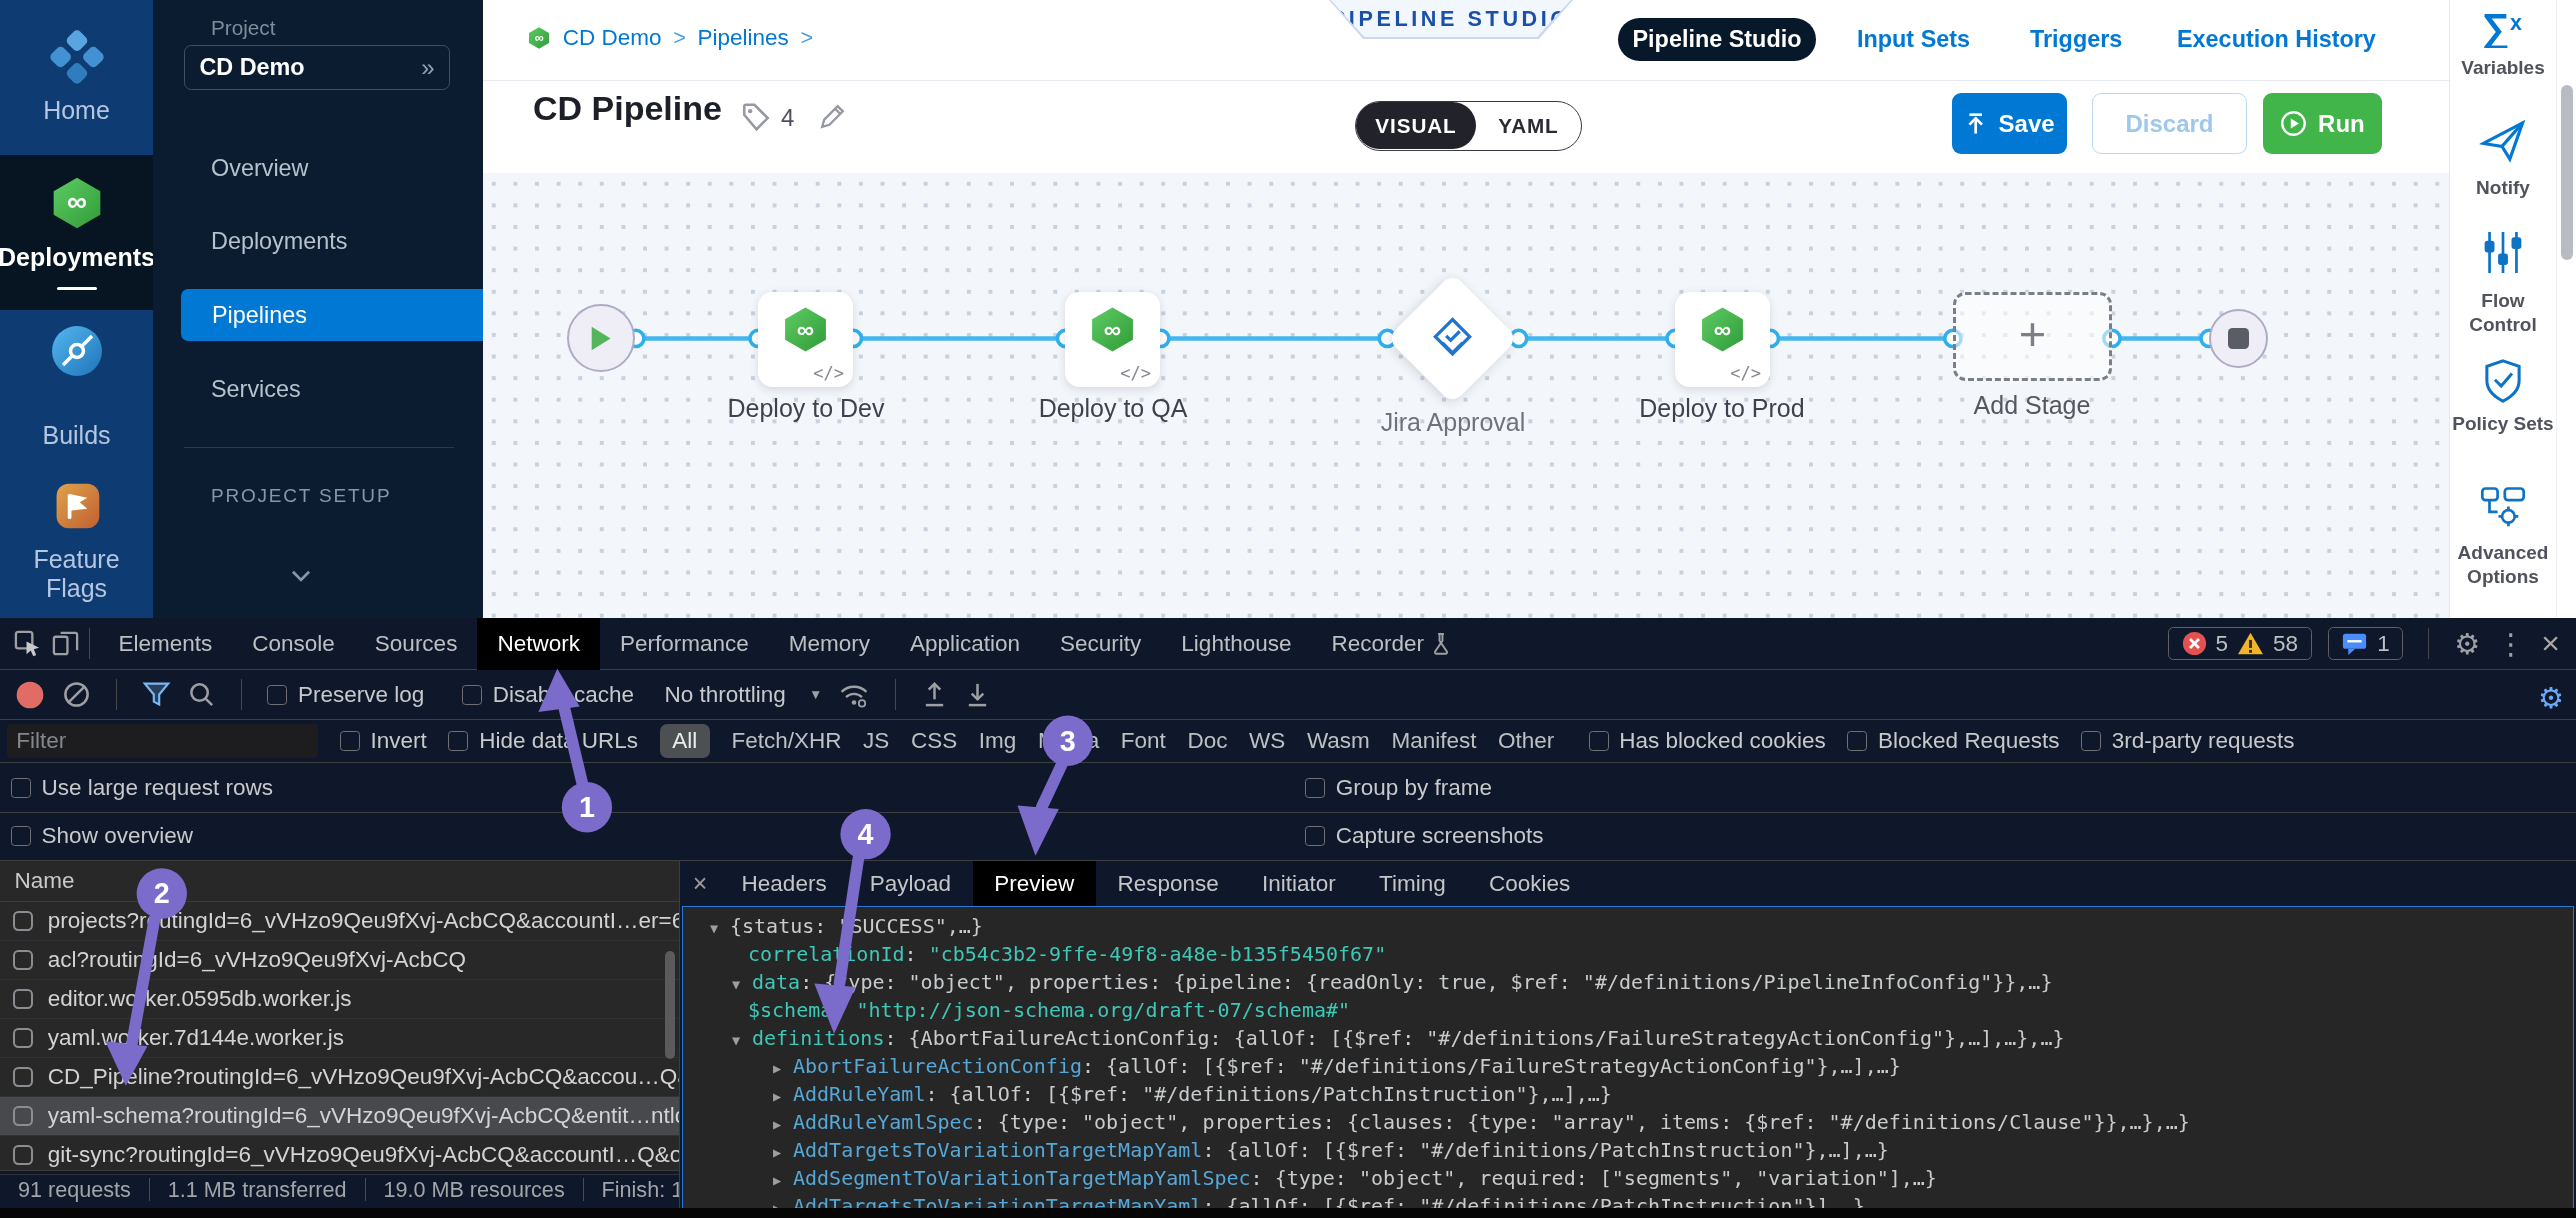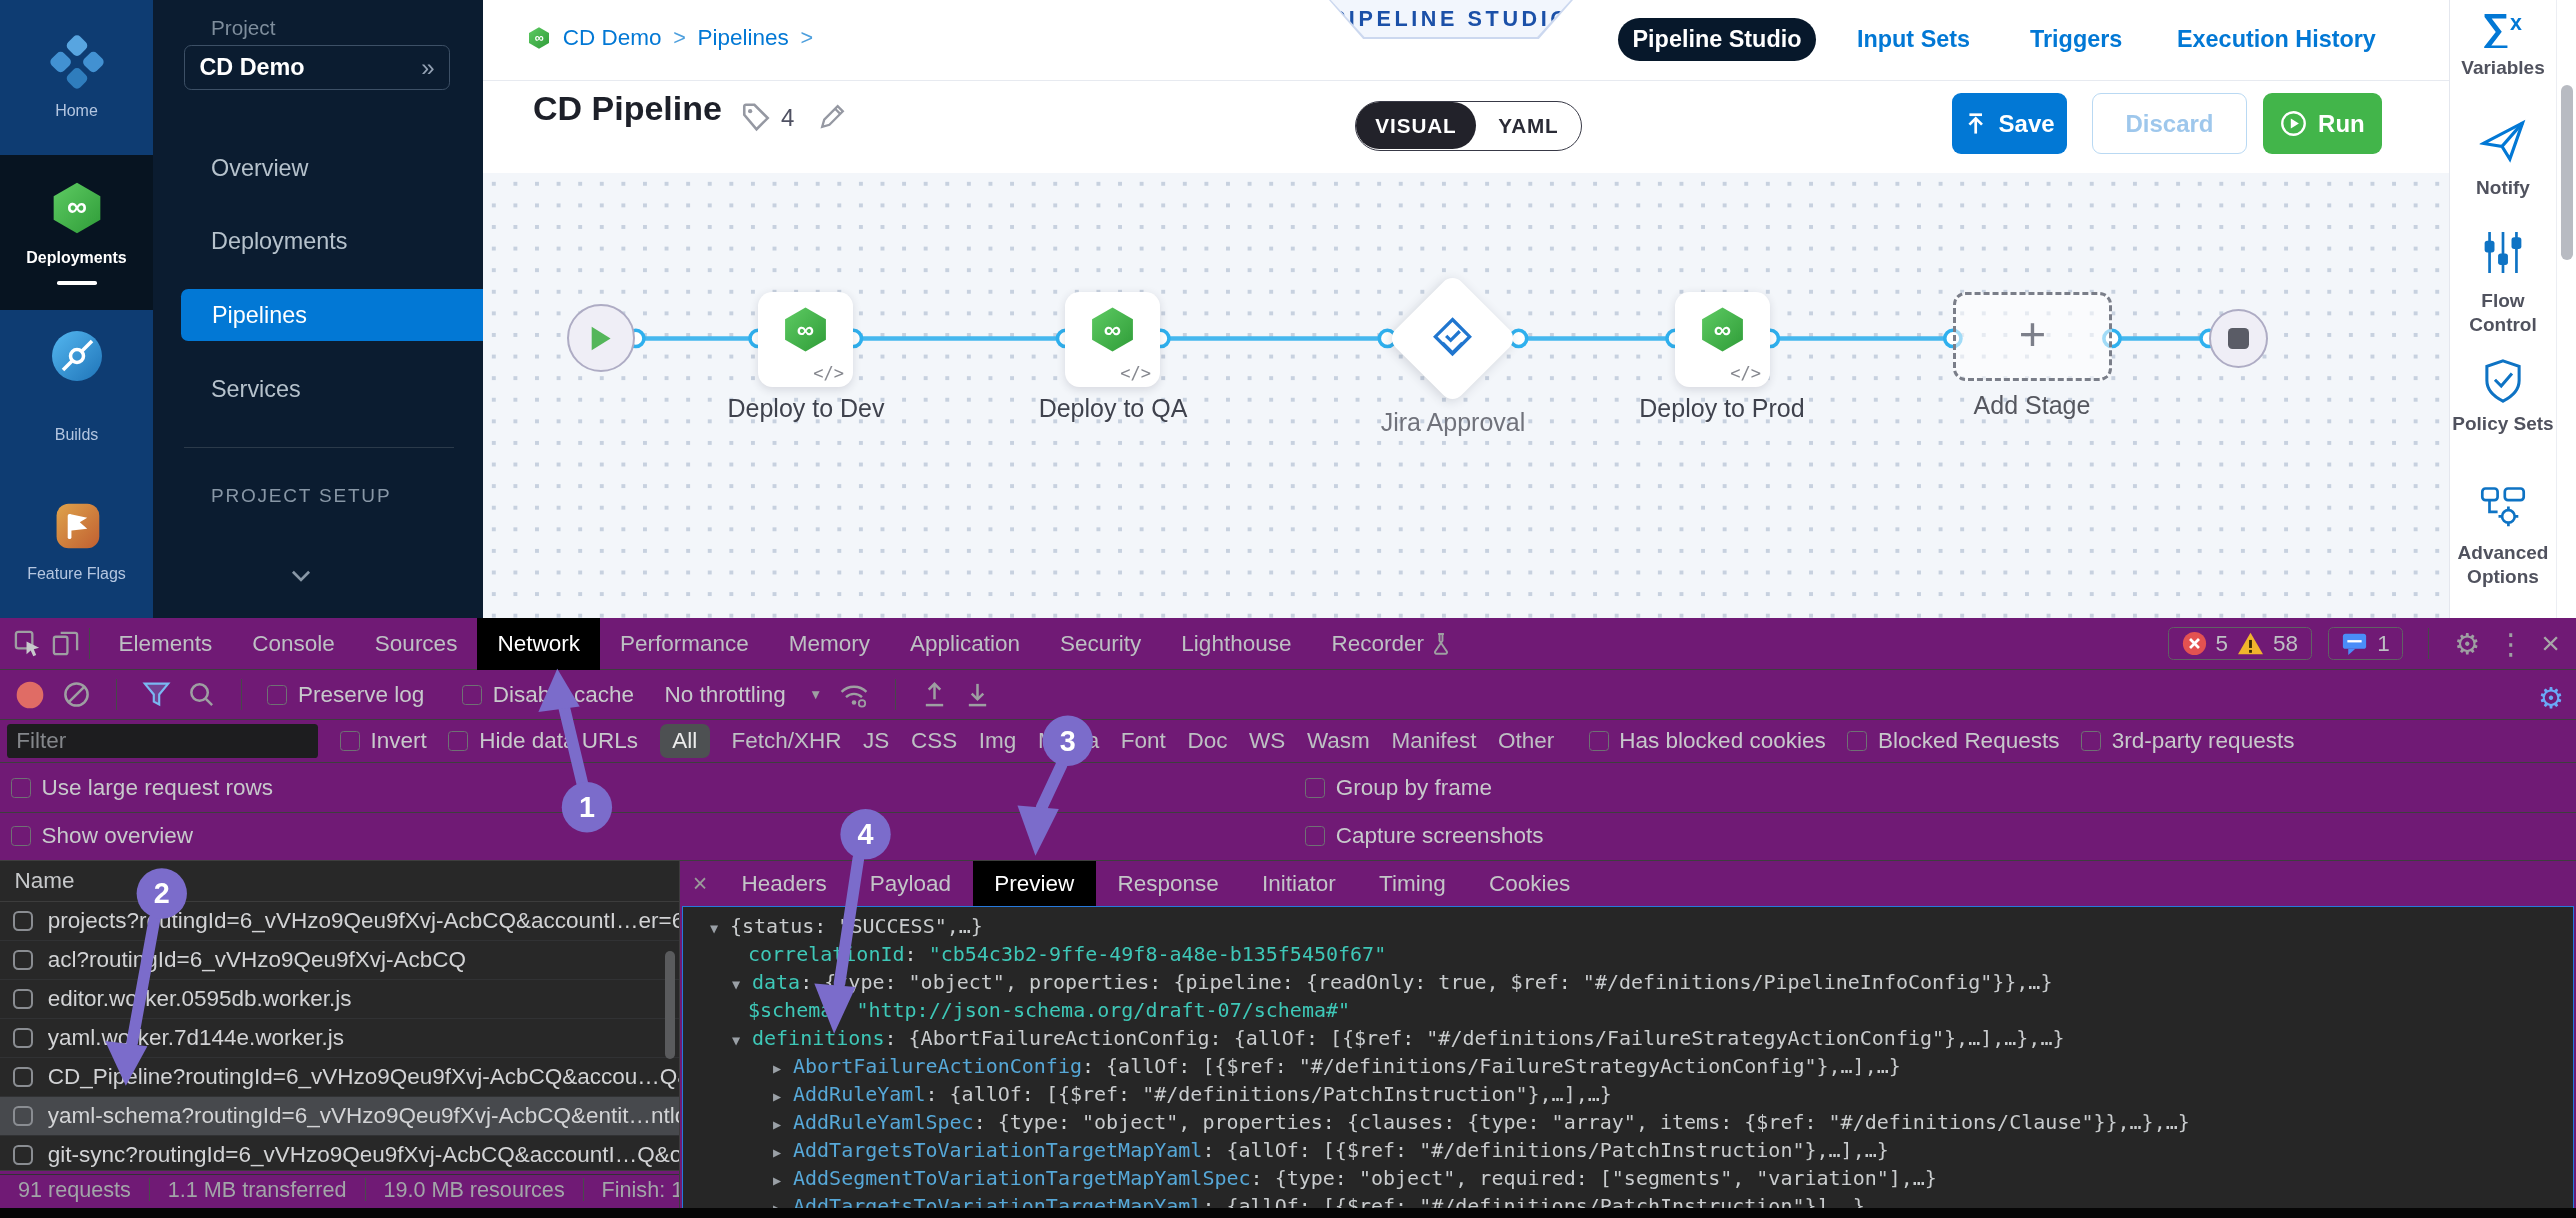--- a/index.html
+++ b/index.html
@@ -4,21 +4,21 @@
 <style>
   html,body{margin:0;padding:0;}
   body{font-family:"Liberation Sans",sans-serif;}
   .screen{position:relative;width:2576px;height:1219px;overflow:hidden;background:#fff;}
   .abs{position:absolute;}
 
   
   .rail{position:absolute;left:0;top:0;width:153px;height:618px;background:#0e3c72;}
   .rail-tile{position:absolute;left:0;width:153px;display:flex;flex-direction:column;align-items:center;justify-content:center;gap:12.6px;}
   .rail-tile.active{background:#071421;}
-  .rail-label{font-size:16px;color:#b4c6e0;text-align:center;}
+  .rail-label{font-size:25px;color:#b4c6e0;text-align:center;}
   .rail-label.active{color:#fff;font-weight:bold;}
   .rail-underline{width:40px;height:3.6px;background:#fff;border-radius:1.8px;margin-top:1.8px;}
 
   
   .projnav{position:absolute;left:153px;top:0;width:330px;height:618px;background:#0b1c30;}
   .proj-label{position:absolute;left:58px;top:16px;font-size:20.7px;color:#7e8d9c;}
   .proj-select{position:absolute;left:31px;top:45px;width:266px;height:45px;border:1.8px solid #3d5066;border-radius:7.2px;display:flex;align-items:center;justify-content:space-between;padding:0 14.4px;box-sizing:border-box;}
   .proj-name{color:#fff;font-size:23.4px;font-weight:bold;}
   .proj-chev{color:#93a1b3;font-size:24px;}
   .nav-item{position:absolute;left:58px;font-size:23.4px;color:#b6c2cc;}
@@ -64,21 +64,21 @@
   .add-plus{font-size:47px;color:#7c7f8a;font-weight:300;margin-top:-5.4px;}
 
   
   .toolrail{position:absolute;left:2449px;top:0;width:127px;height:618px;background:#fff;border-left:0.9px solid #e4e7ee;box-sizing:border-box;}
   .toolrail-div{position:absolute;left:106px;top:0;width:0.9px;height:618px;background:#eceef3;}
   .tool-item-label{position:absolute;width:106px;text-align:center;font-size:19px;font-weight:bold;color:#50525e;line-height:24px;}
   .tool-icon{position:absolute;left:53px;transform:translateX(-50%);}
   .scroll-thumb{position:absolute;left:111px;top:85px;width:11.7px;height:175px;background:#b8bbc2;border-radius:6.3px;}
 
   
-  .devtools{position:absolute;left:0;top:618px;width:2576px;height:600px;background:#701a75;color:#c7c9cb;font-size:22.5px;}
+  .devtools{position:absolute;left:0;top:618px;width:2576px;height:600px;background:#0f172a;color:#c7c9cb;font-size:22.5px;}
   .dt-row{position:absolute;left:0;width:2576px;box-sizing:border-box;}
   .dt-tabs{top:0;height:52px;display:flex;align-items:center;padding-left:12.6px;border-bottom:0.9px solid #3e3e3e;}
   .dt-tab{height:52px;display:flex;align-items:center;padding:0 20px;color:#bdc0c3;}
   .dt-tab.sel{background:#000;color:#fff;}
   .vdiv{width:0.9px;height:31px;background:#47484a;margin:0 9px;}
   .badge-box{display:flex;align-items:center;gap:9px;border:0.9px solid #606164;border-radius:5.4px;padding:2.7px 12.6px;color:#bdc0c3;}
   .dt-tb2{top:52px;height:50px;display:flex;align-items:center;gap:16px;padding-left:14.4px;border-bottom:0.9px solid #3e3e3e;}
   .cb{width:20px;height:20px;border:1.8px solid #6f7174;border-radius:3.6px;box-sizing:border-box;flex:none;}
   .dt-check{display:flex;align-items:center;gap:10.8px;}
   .dt-filter{top:102px;height:43px;display:flex;align-items:center;gap:21.6px;border-bottom:0.9px solid #3e3e3e;text-align:right;}

